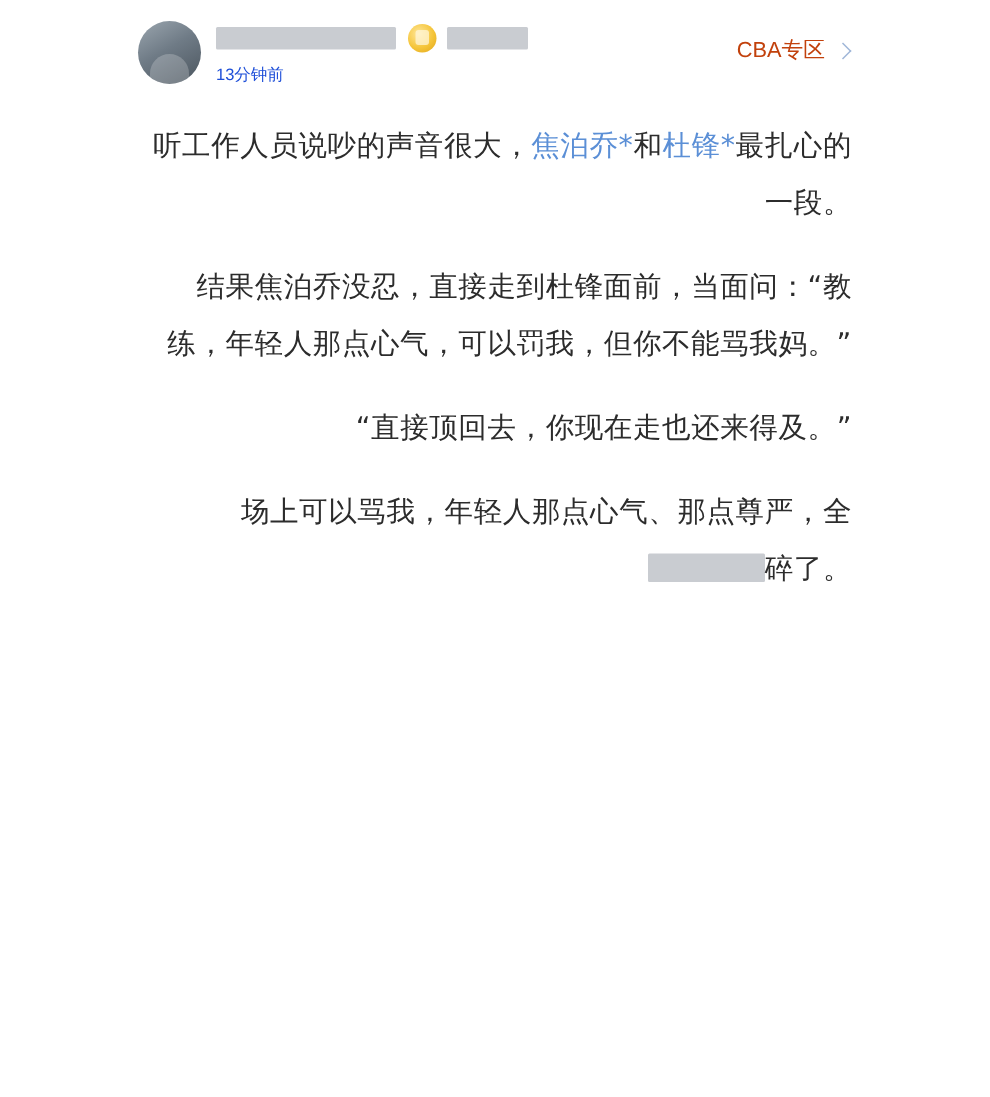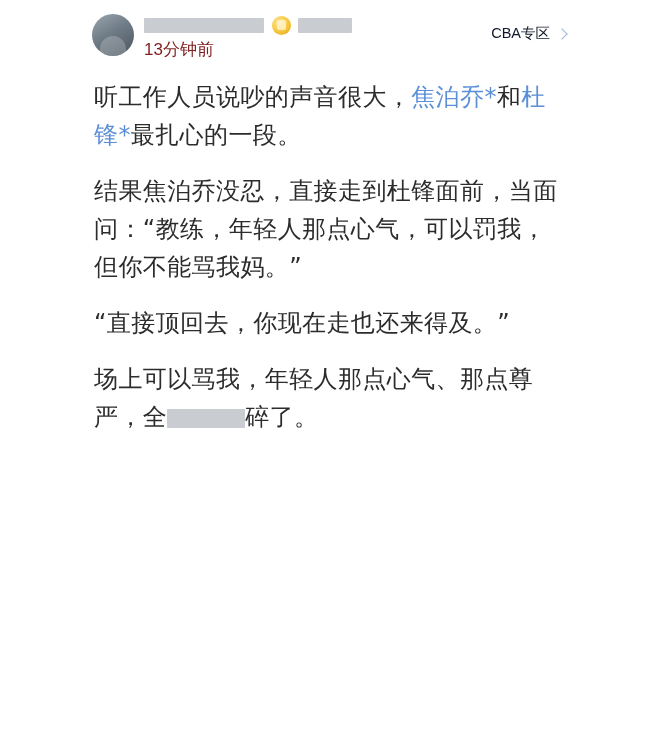--- a/index.html
+++ b/index.html
@@ -118,29 +118,29 @@
     height: 15px;
     background: #c9ccd1;
     border-radius: 1px;
     display: inline-block;
     margin-left: 7px;
     color: transparent;
     overflow: hidden;
     font-size: 13px;
   }
   .time {
-    font-size: 17px;
-    color: #7f1d1d;
+    font-size: 11px;
+    color: #1d4ed8;
     margin-top: 7px;
     line-height: 16px;
   }
   .channel {
     display: flex;
     align-items: center;
-    color: #0f172a;
+    color: #c2410c;
     font-size: 14.5px;
     white-space: nowrap;
     padding-top: 10px;
     padding-right: 4px;
     flex: 0 0 auto;
     justify-content: space-between;
   }
   .chev {
     display: inline-block;
     width: 7px;
@@ -151,26 +151,27 @@
     margin-left: 8px;
     margin-top: 1px;
   }
   
   .body {
     padding: 16px 14px 0 14px;
     box-sizing: border-box;
   }
   .para {
     font-family: "DejaVu Sans", "Liberation Sans", sans-serif;
-    font-size: 24px;
+    font-size: 19px;
     line-height: 38px;
     color: #2c2c2c;
     letter-spacing: 0.4px;
     margin: 0 0 18px 0;
     word-break: break-all;
+    text-align: right;
   }
   .para:last-child { margin-bottom: 0; }
   .mention {
     color: #5b8fd6;
   }
   .redact {
     display: inline-block;
     background: #c9ccd1;
     color: transparent;
     border-radius: 1px;

